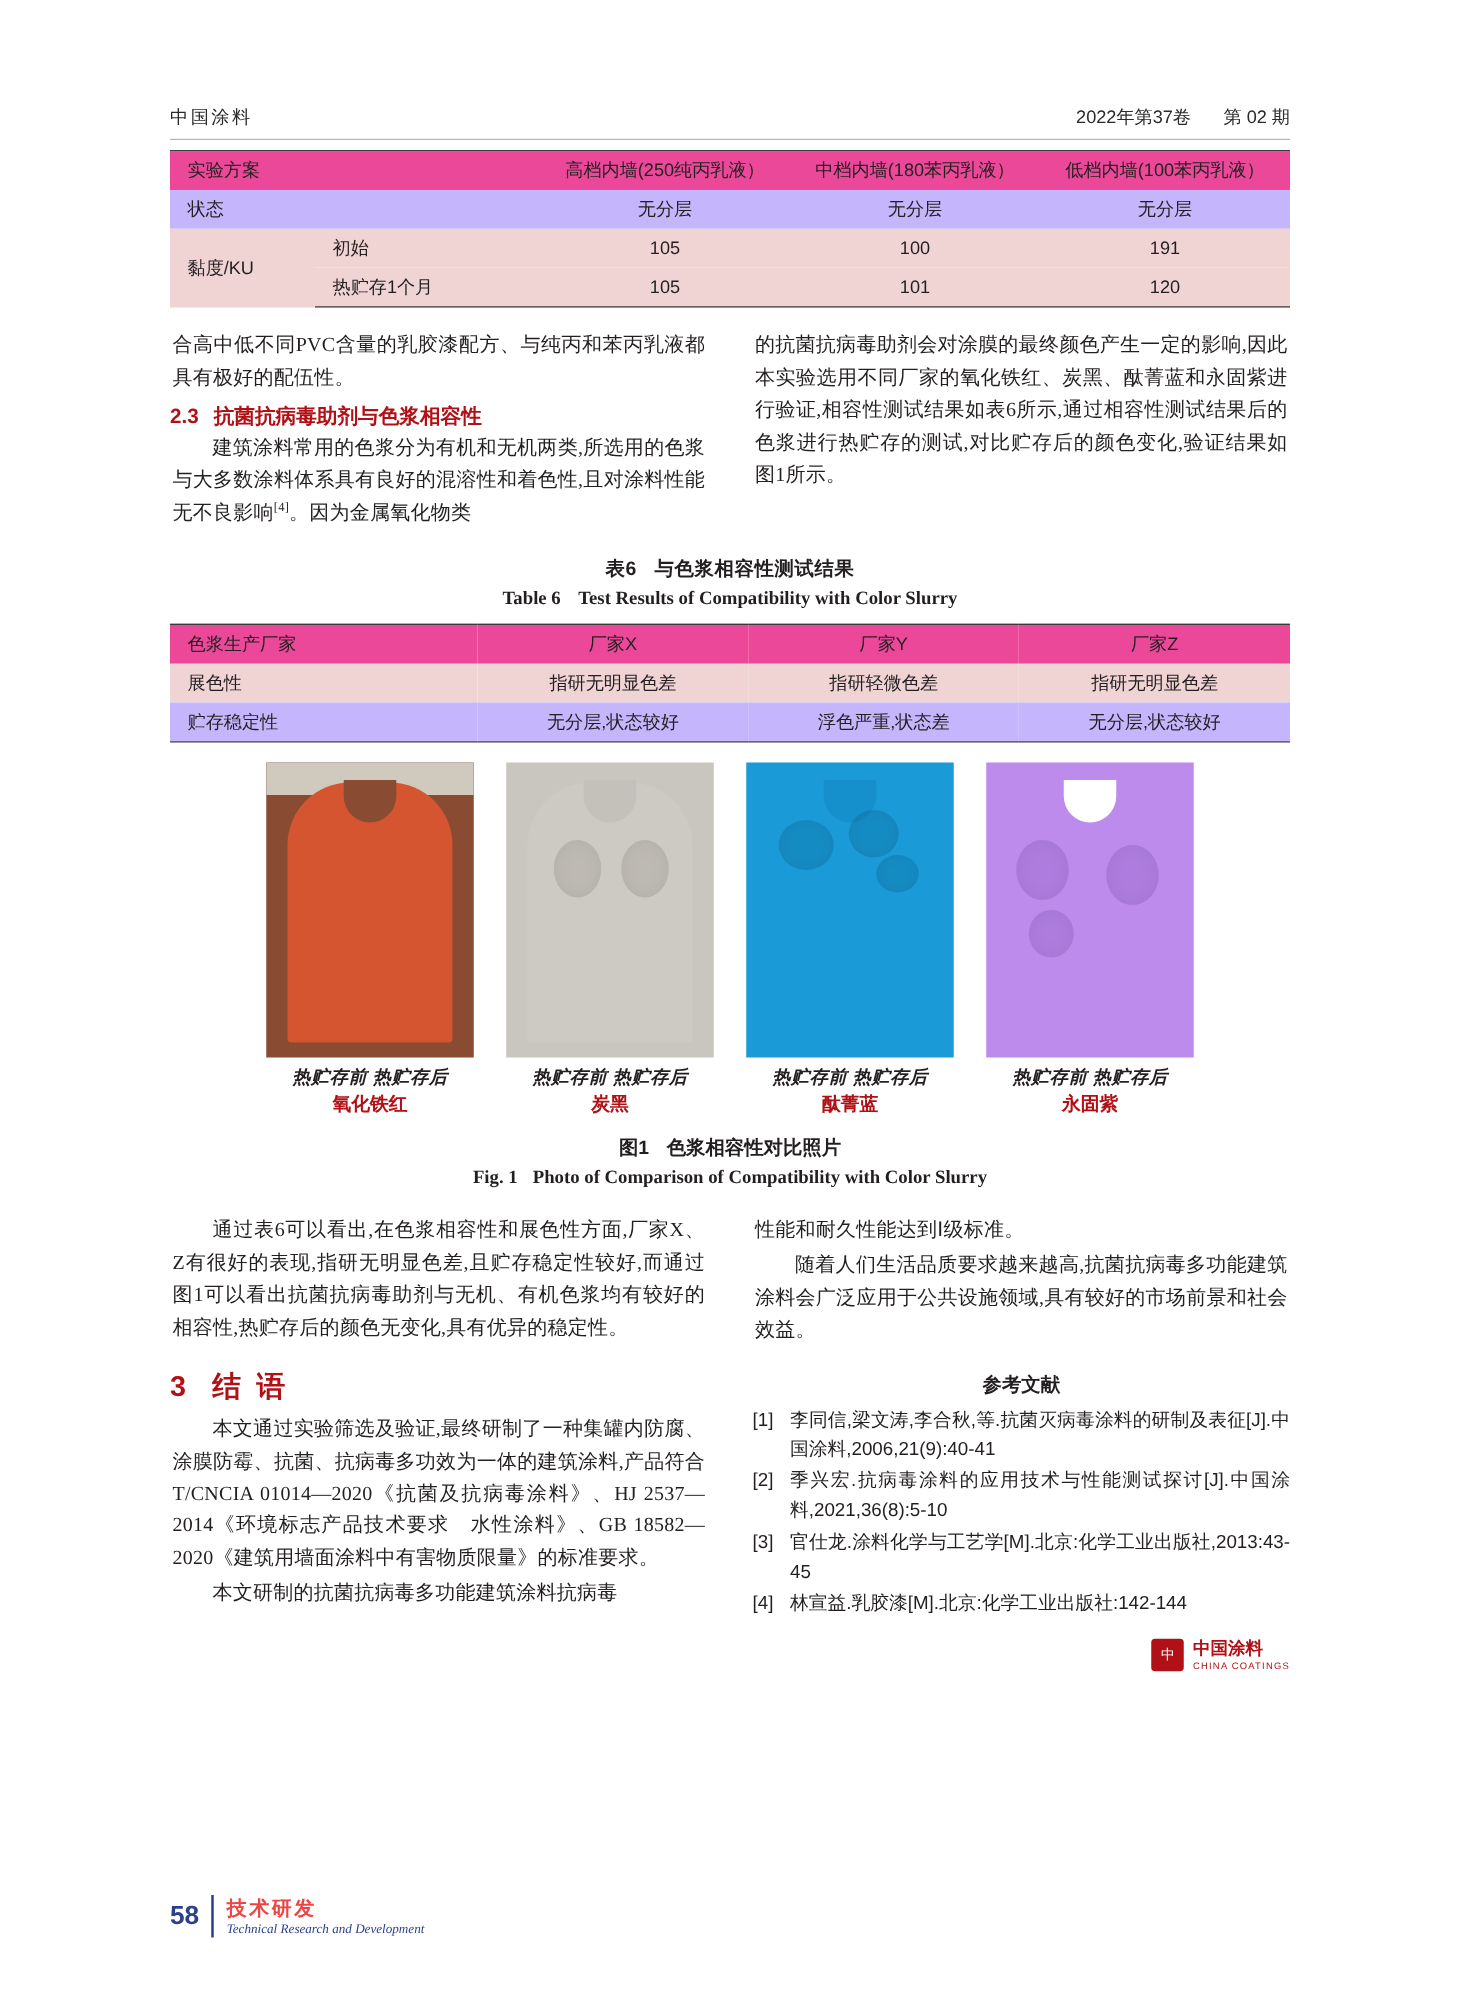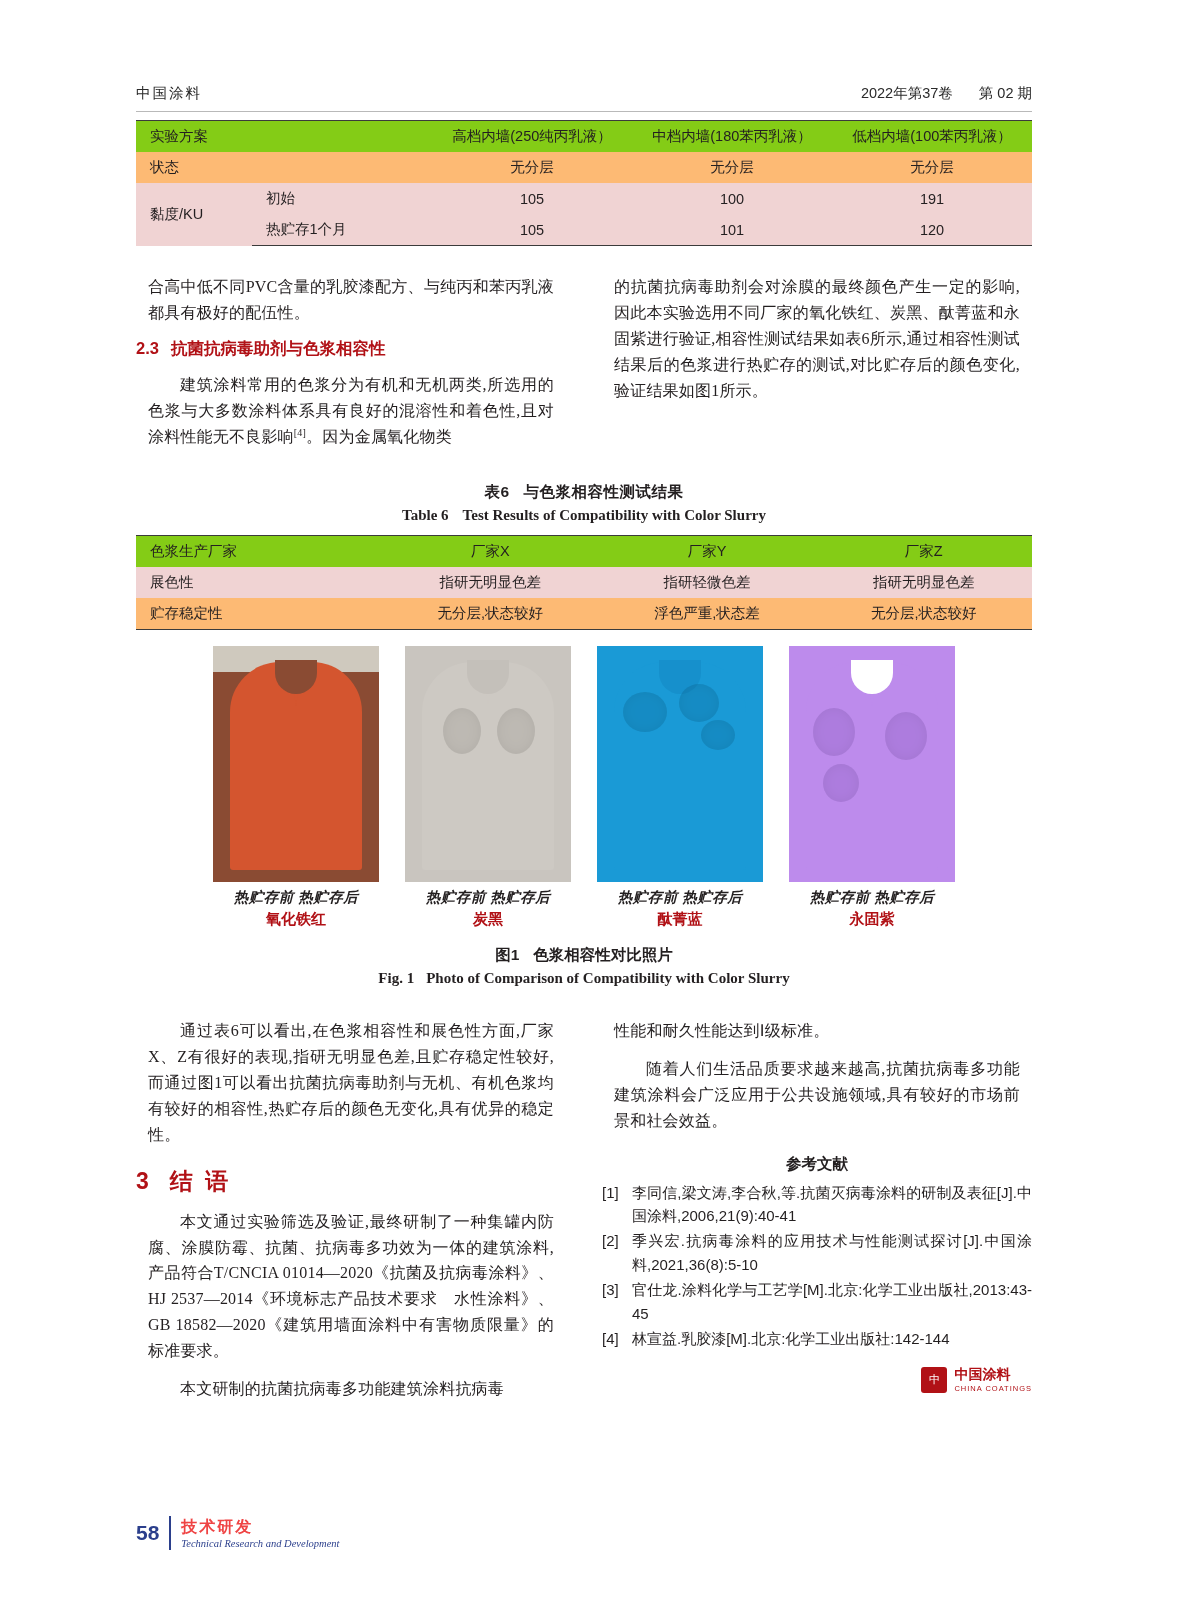--- a/index.html
+++ b/index.html
@@ -68,35 +68,35 @@
     margin-top: 8px;
     font-size: 14.5px;
     font-family: "Liberation Sans", sans-serif;
   }
   table.data td {
     padding: 6px 6px;
     text-align: center;
     vertical-align: middle;
   }
   table.data td.lbl { text-align: left; padding-left: 14px; }
-  .rowA { background: #84cc16; }
-  .rowB { background: #fdba74; }
+  .rowA { background: #ec4899; }
+  .rowB { background: #c4b5fd; }
   .rowC { background: #f0d3d3; }
   table.data tr.top td { border-top: 1.6px solid #3b3b3b; }
   table.data tr.bot td { border-bottom: 1.6px solid #3b3b3b; }
 
   
   .cols {
     margin-top: 16px;
     display: flex;
     gap: 36px;
   }
   .col { width: 430px; }
   p.body {
-    margin: 12px;
+    margin: 2px;
     font-size: 16px;
     line-height: 1.62;
     text-align: justify;
     letter-spacing: 0.2px;
   }
   p.indent { text-indent: 2em; }
   .sec-head {
     margin: 6px 0 2px 0;
     color: #b11116;
     font-weight: bold;

